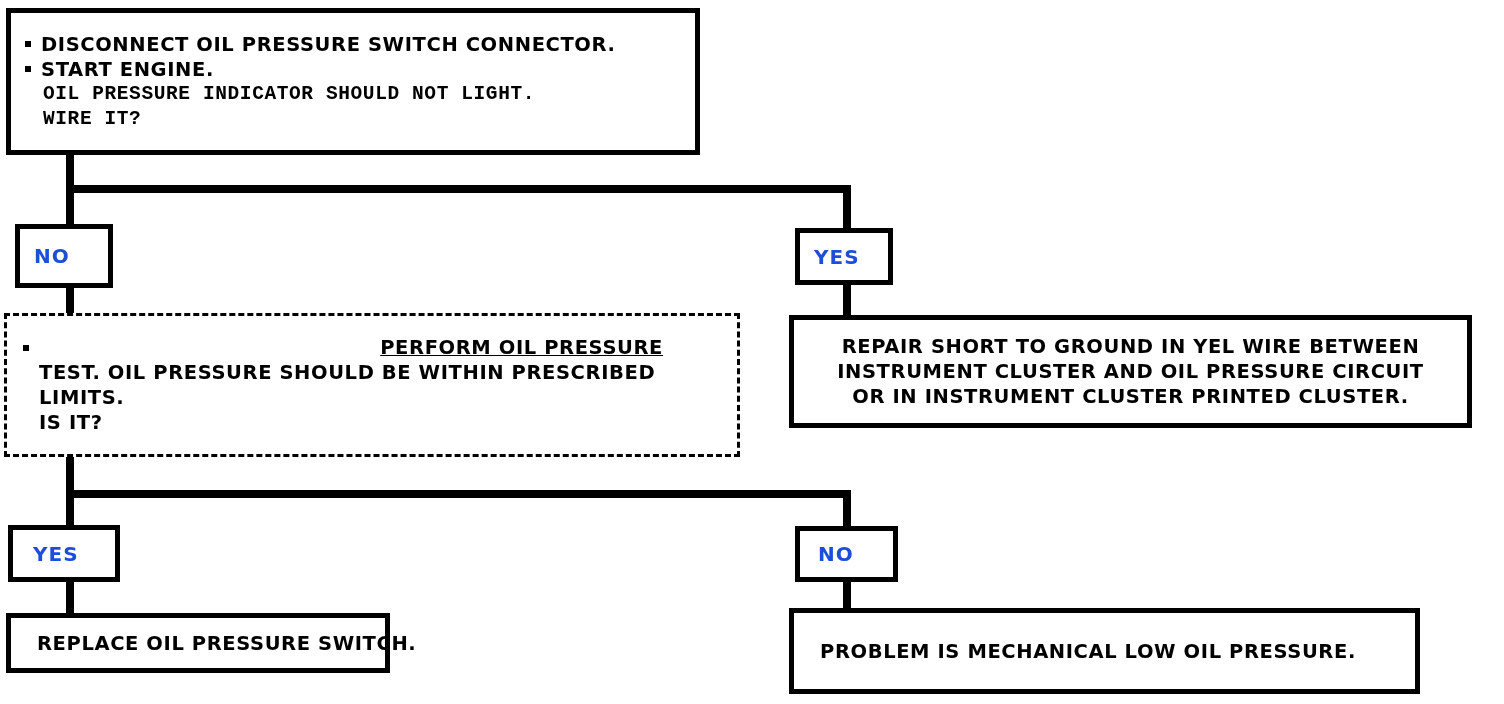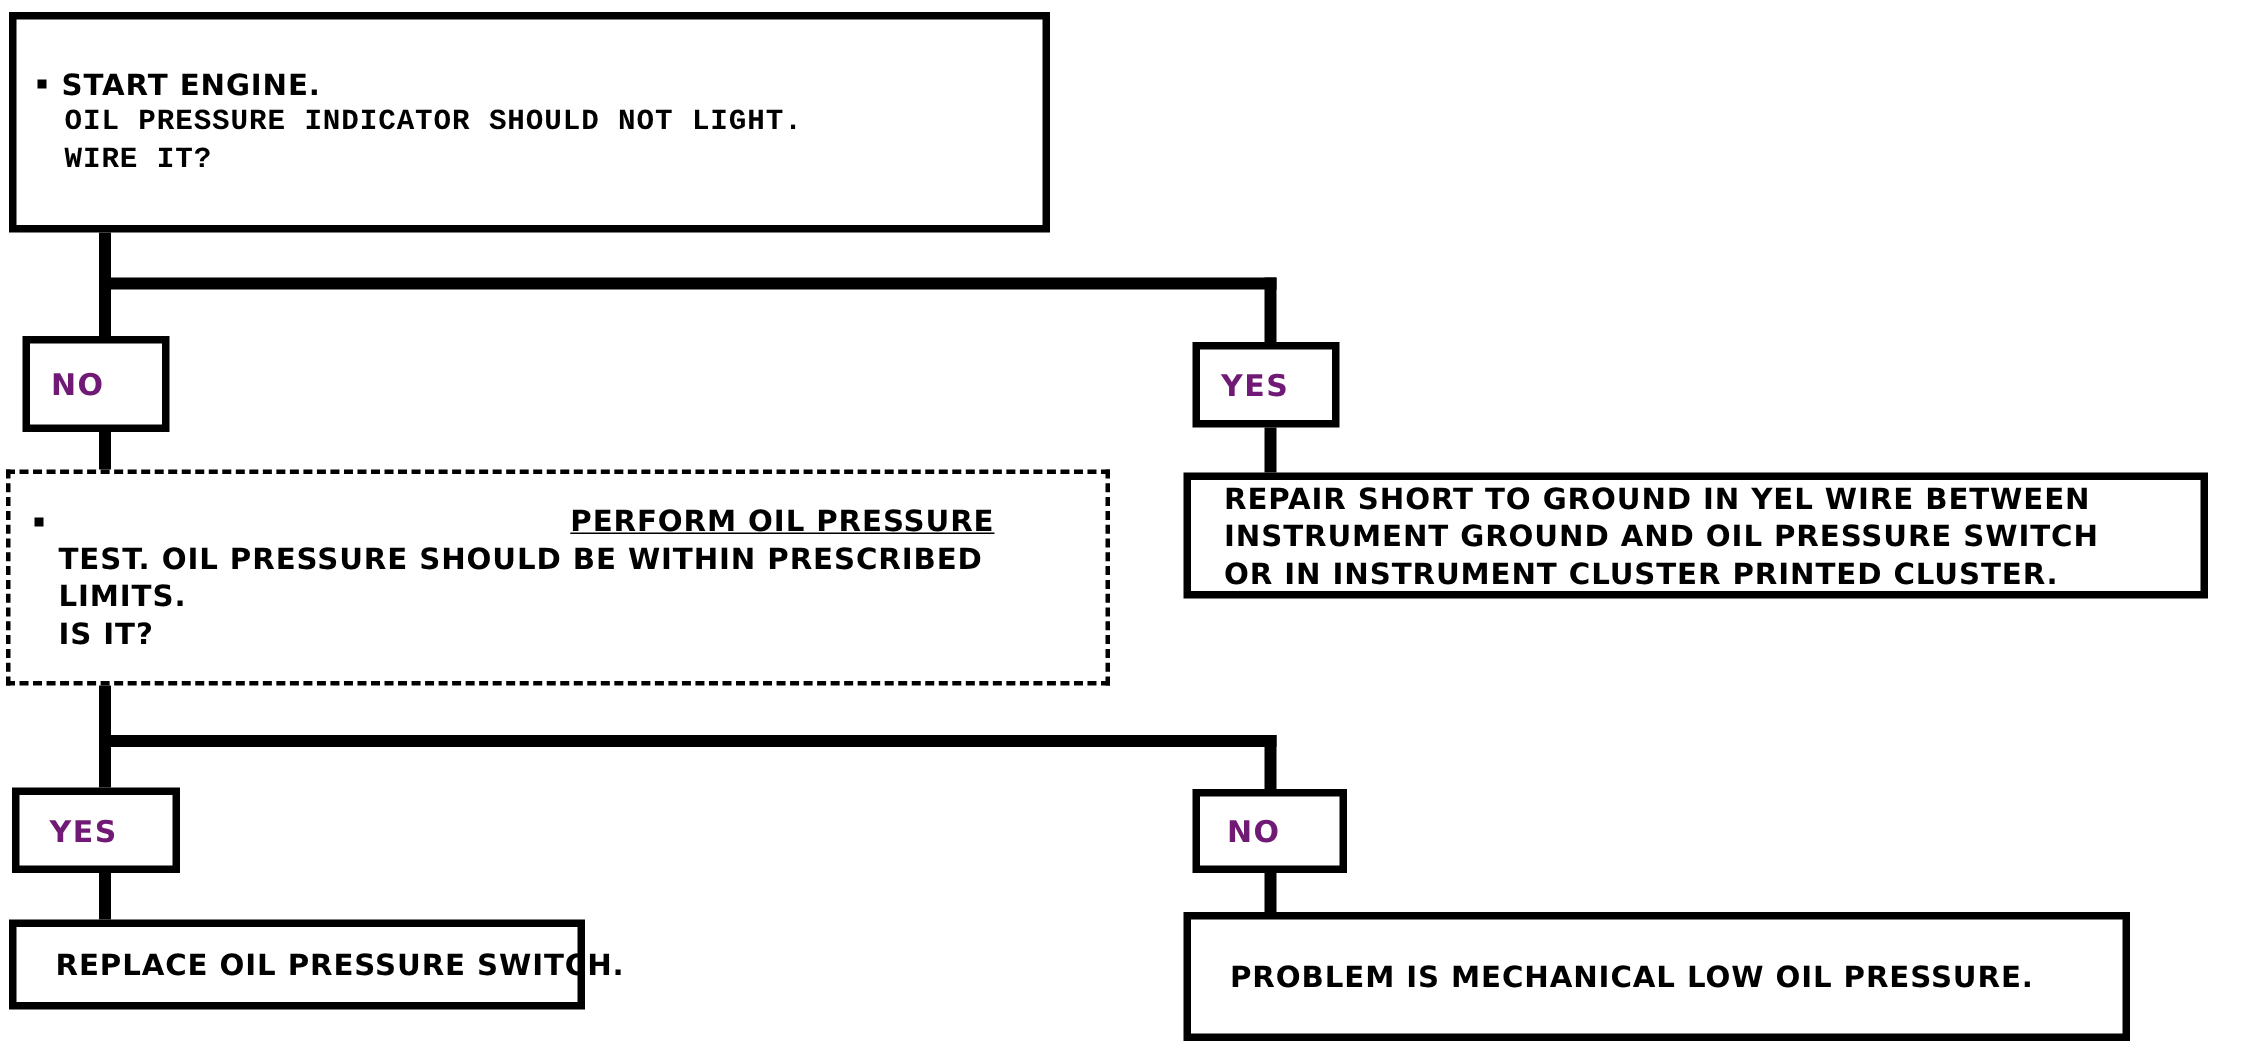--- a/index.html
+++ b/index.html
@@ -62,21 +62,21 @@
     margin-right: 10px;
     margin-top: 9px;
     flex: 0 0 auto;
   }
 
   .decision-label {
     font-family: "DejaVu Sans", sans-serif;
     font-weight: bold;
     font-size: 20px;
     letter-spacing: 1px;
-    color: #701a75;
+    color: #1d4ed8;
   }
 
   
   .perform-first {
     display: flex;
     align-items: flex-start;
     justify-content: flex-start;
     text-decoration: underline;
   }
   .perform-first .tail {
@@ -98,20 +98,24 @@
     z-index: 1;
   }
 </style>
 </head>
 <body>
 
 <div id="canvas">
 
   <div class="box" id="box-start" style="left:6px; top:8px; width:694px; height:147px;">
     <div class="box-inner">
+      <div class="bullet-row">
+        <span class="bullet"></span>
+        <span class="stmt-line">DISCONNECT OIL PRESSURE SWITCH CONNECTOR.</span>
+      </div>
       <div class="bullet-row">
         <span class="bullet"></span>
         <span class="stmt-line">START ENGINE.</span>
       </div>
       <div class="stmt-line indent">OIL PRESSURE INDICATOR SHOULD NOT LIGHT.</div>
       <div class="stmt-line indent">WIRE IT?</div>
     </div>
   </div>
 
   <div class="line-v" style="left:66px; top:153px; height:40px;"></div>
@@ -143,24 +147,24 @@
       <div class="perform-first">
         <span class="bullet" style="margin-top:10px;"></span>
         <span class="stmt-line tail">PERFORM OIL PRESSURE</span>
       </div>
       <div class="stmt-line" style="padding-left:16px;">TEST. OIL PRESSURE SHOULD BE WITHIN PRESCRIBED</div>
       <div class="stmt-line" style="padding-left:16px;">LIMITS.</div>
       <div class="stmt-line" style="padding-left:16px;">IS IT?</div>
     </div>
   </div>
 
-  <div class="box" id="box-repair" style="left:789px; top:315px; width:683px; height:84px;">
+  <div class="box" id="box-repair" style="left:789px; top:315px; width:683px; height:113px;text-align:center;">
     <div class="box-inner" style="padding:0 22px;">
       <div class="stmt-line">REPAIR SHORT TO GROUND IN YEL WIRE BETWEEN</div>
-      <div class="stmt-line">INSTRUMENT GROUND AND OIL PRESSURE SWITCH</div>
+      <div class="stmt-line">INSTRUMENT CLUSTER AND OIL PRESSURE CIRCUIT</div>
       <div class="stmt-line">OR IN INSTRUMENT CLUSTER PRINTED CLUSTER.</div>
     </div>
   </div>
 
   <div class="line-v" style="left:66px; top:455px; height:45px;"></div>
   <div class="line-h" style="left:66px; top:490px; width:785px;"></div>
   <div class="line-v" style="left:66px; top:490px; height:40px;"></div>
   <div class="line-v" style="left:843px; top:490px; height:40px;"></div>
 
   <div class="box" id="box-yes-2" style="left:8px; top:525px; width:112px; height:57px; justify-content:flex-start;">

